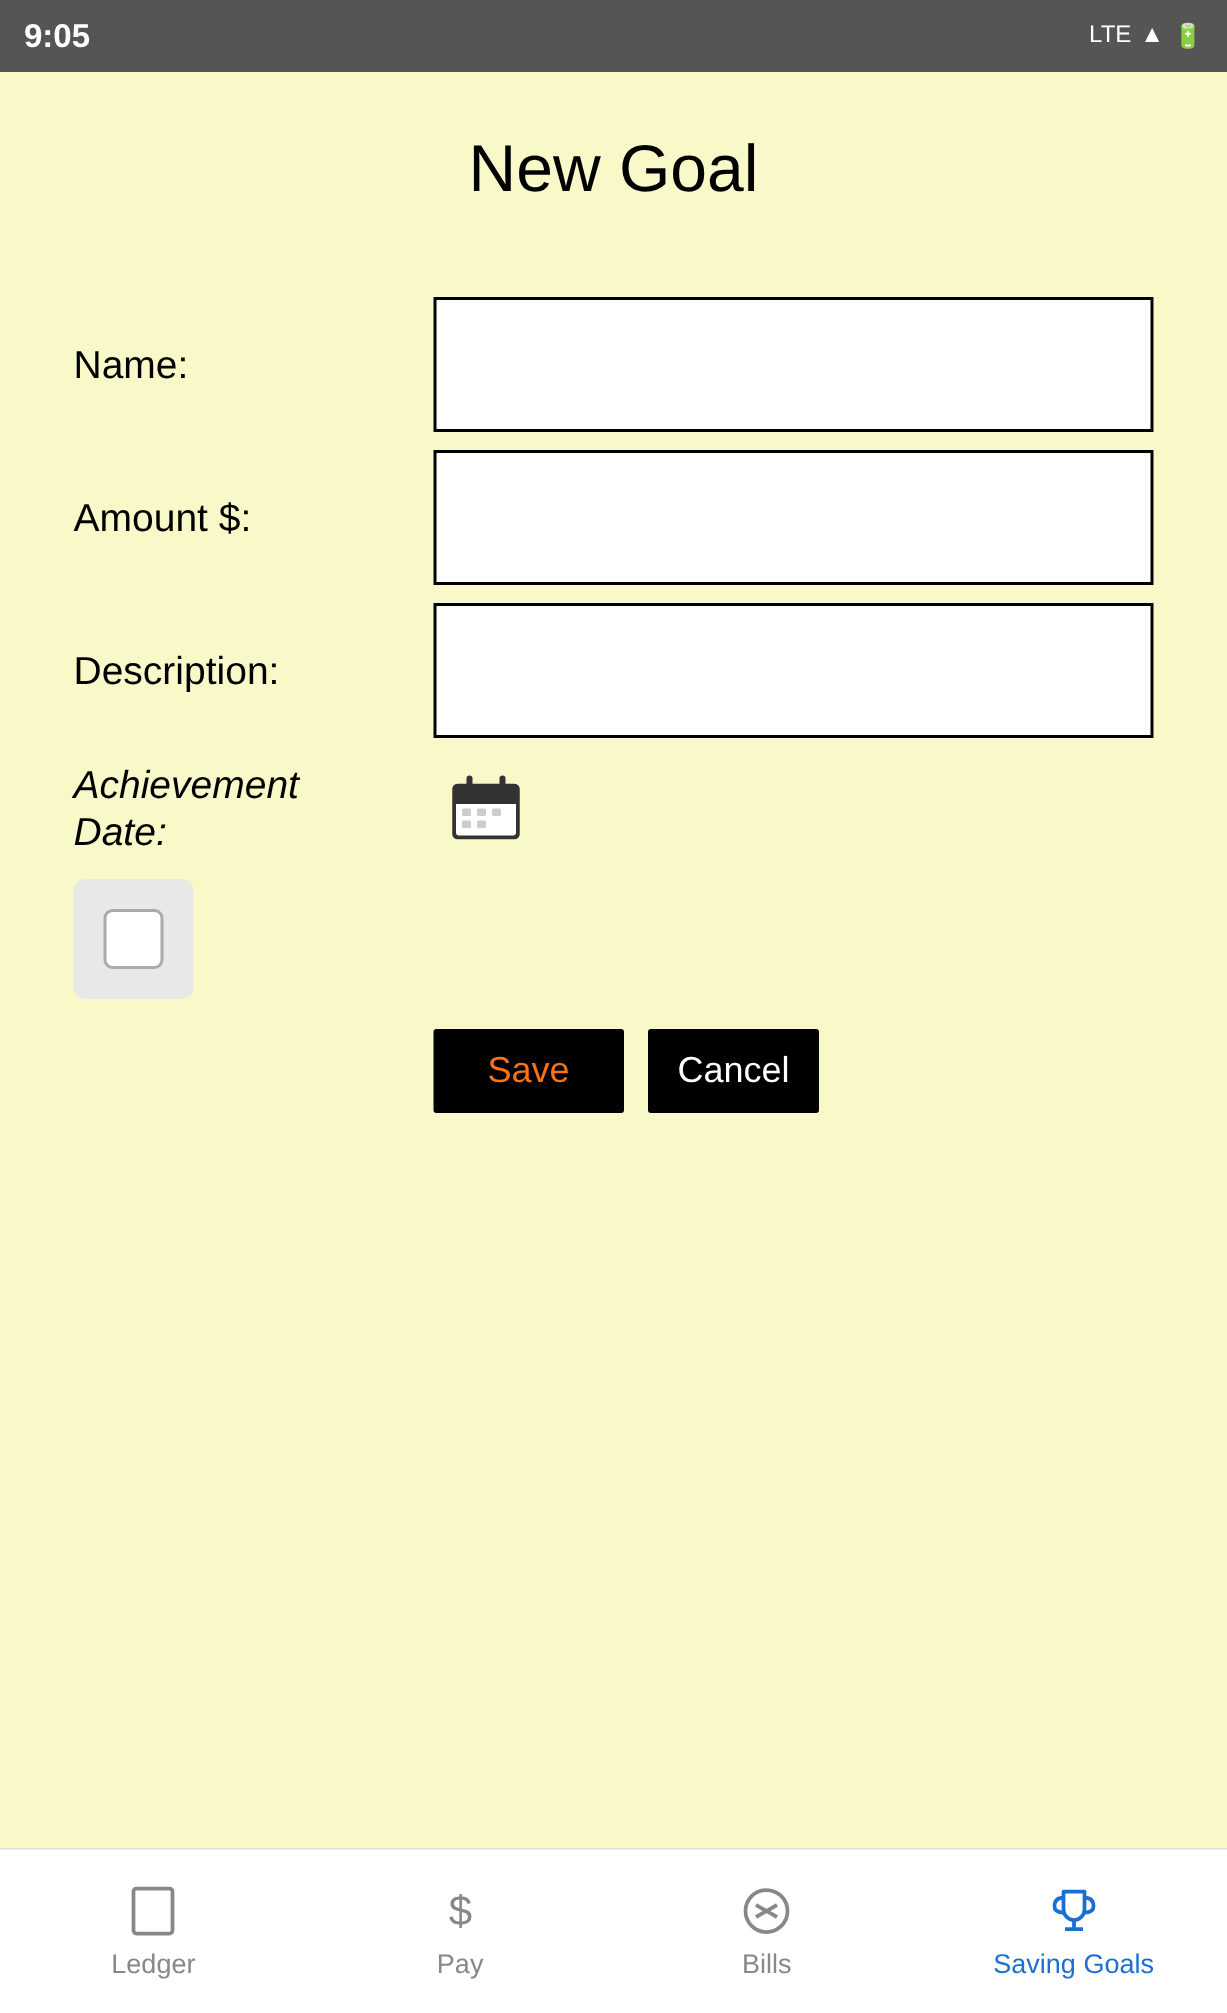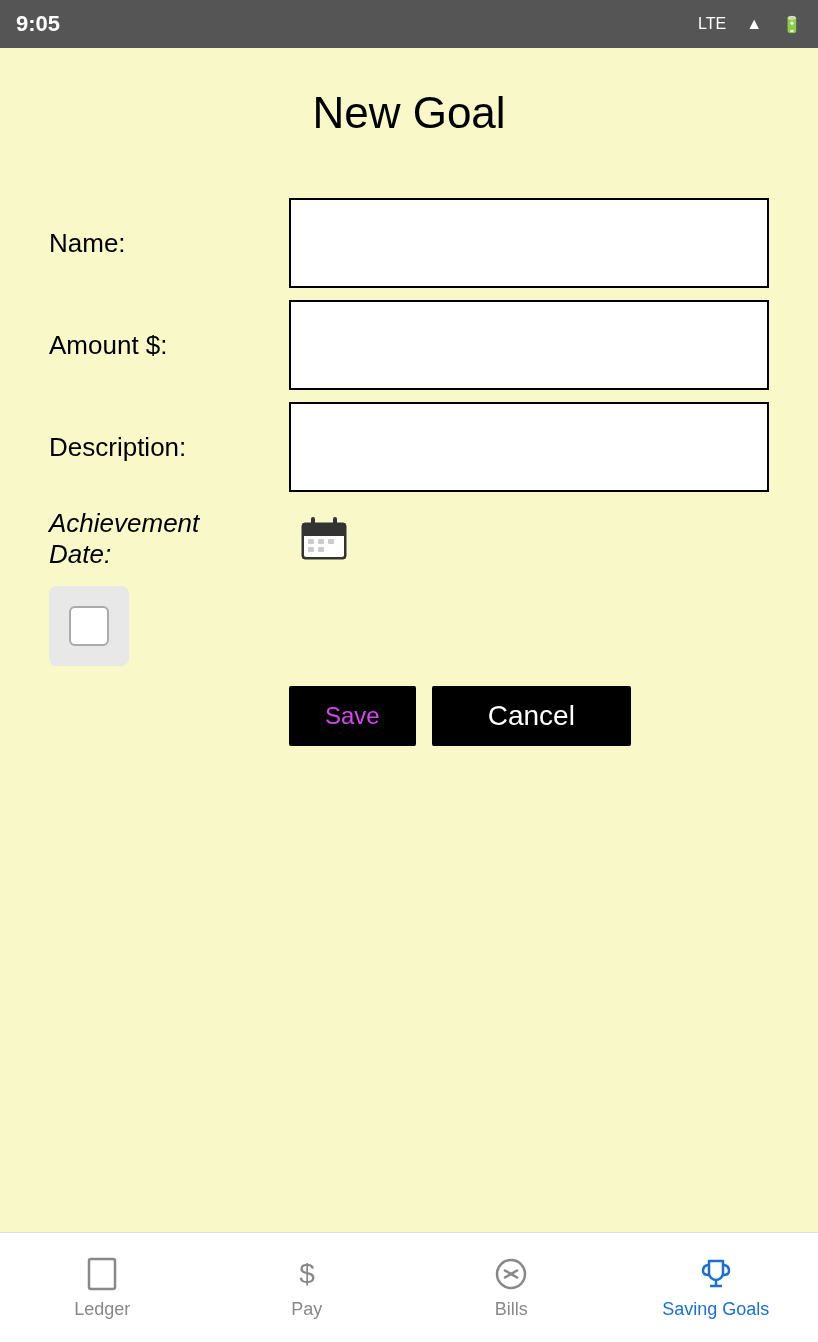--- a/index.html
+++ b/index.html
@@ -24,21 +24,21 @@
       height: 48px;
       flex-shrink: 0;
     }
     .status-time {
       font-size: 22px;
       font-weight: bold;
     }
     .status-icons {
       display: flex;
       align-items: center;
-      gap: 20px;
+      gap: 6px;
       font-size: 16px;
     }
 
     
     .main-content {
       flex: 1;
       background: #f8f8c8;
       padding: 40px 30px 30px 30px;
       display: flex;
       flex-direction: column;
@@ -133,34 +133,34 @@
 
     .buttons-row {
       display: flex;
       gap: 16px;
       margin-left: 240px;
       margin-top: 10px;
     }
 
     .btn-save {
       background: #000;
-      color: #d946ef;
+      color: #f97316;
       border: none;
       font-size: 24px;
       padding: 8px 36px;
       cursor: pointer;
       border-radius: 2px;
     }
 
     .btn-cancel {
       background: #000;
       color: #fff;
       border: none;
-      font-size: 28px;
-      padding: 14px 56px;
+      font-size: 24px;
+      padding: 14px 20px;
       cursor: pointer;
       border-radius: 2px;
     }
 
     
     .nav-separator {
       height: 60px;
       background: #f8f8c8;
     }
 

